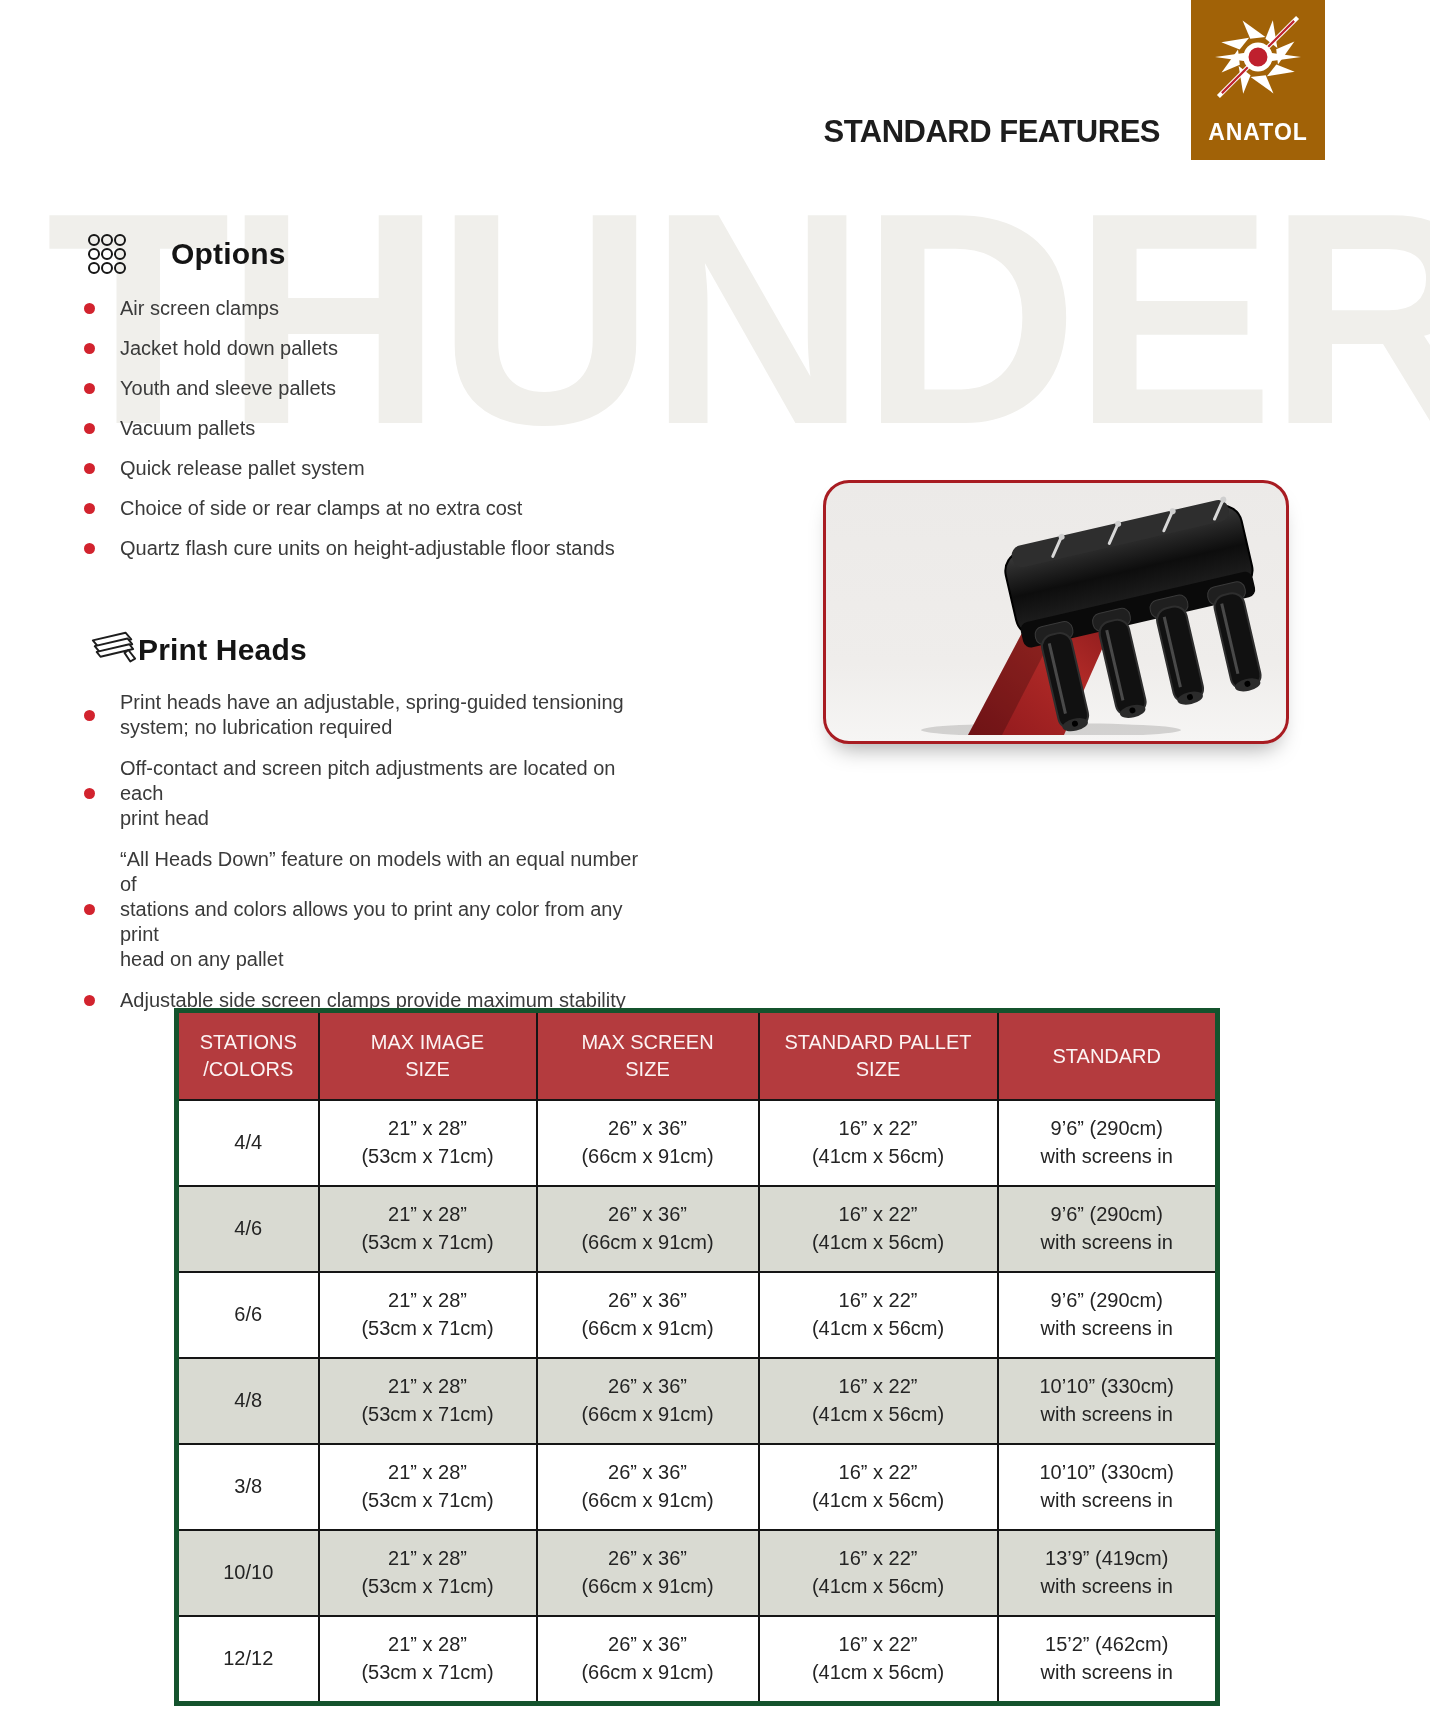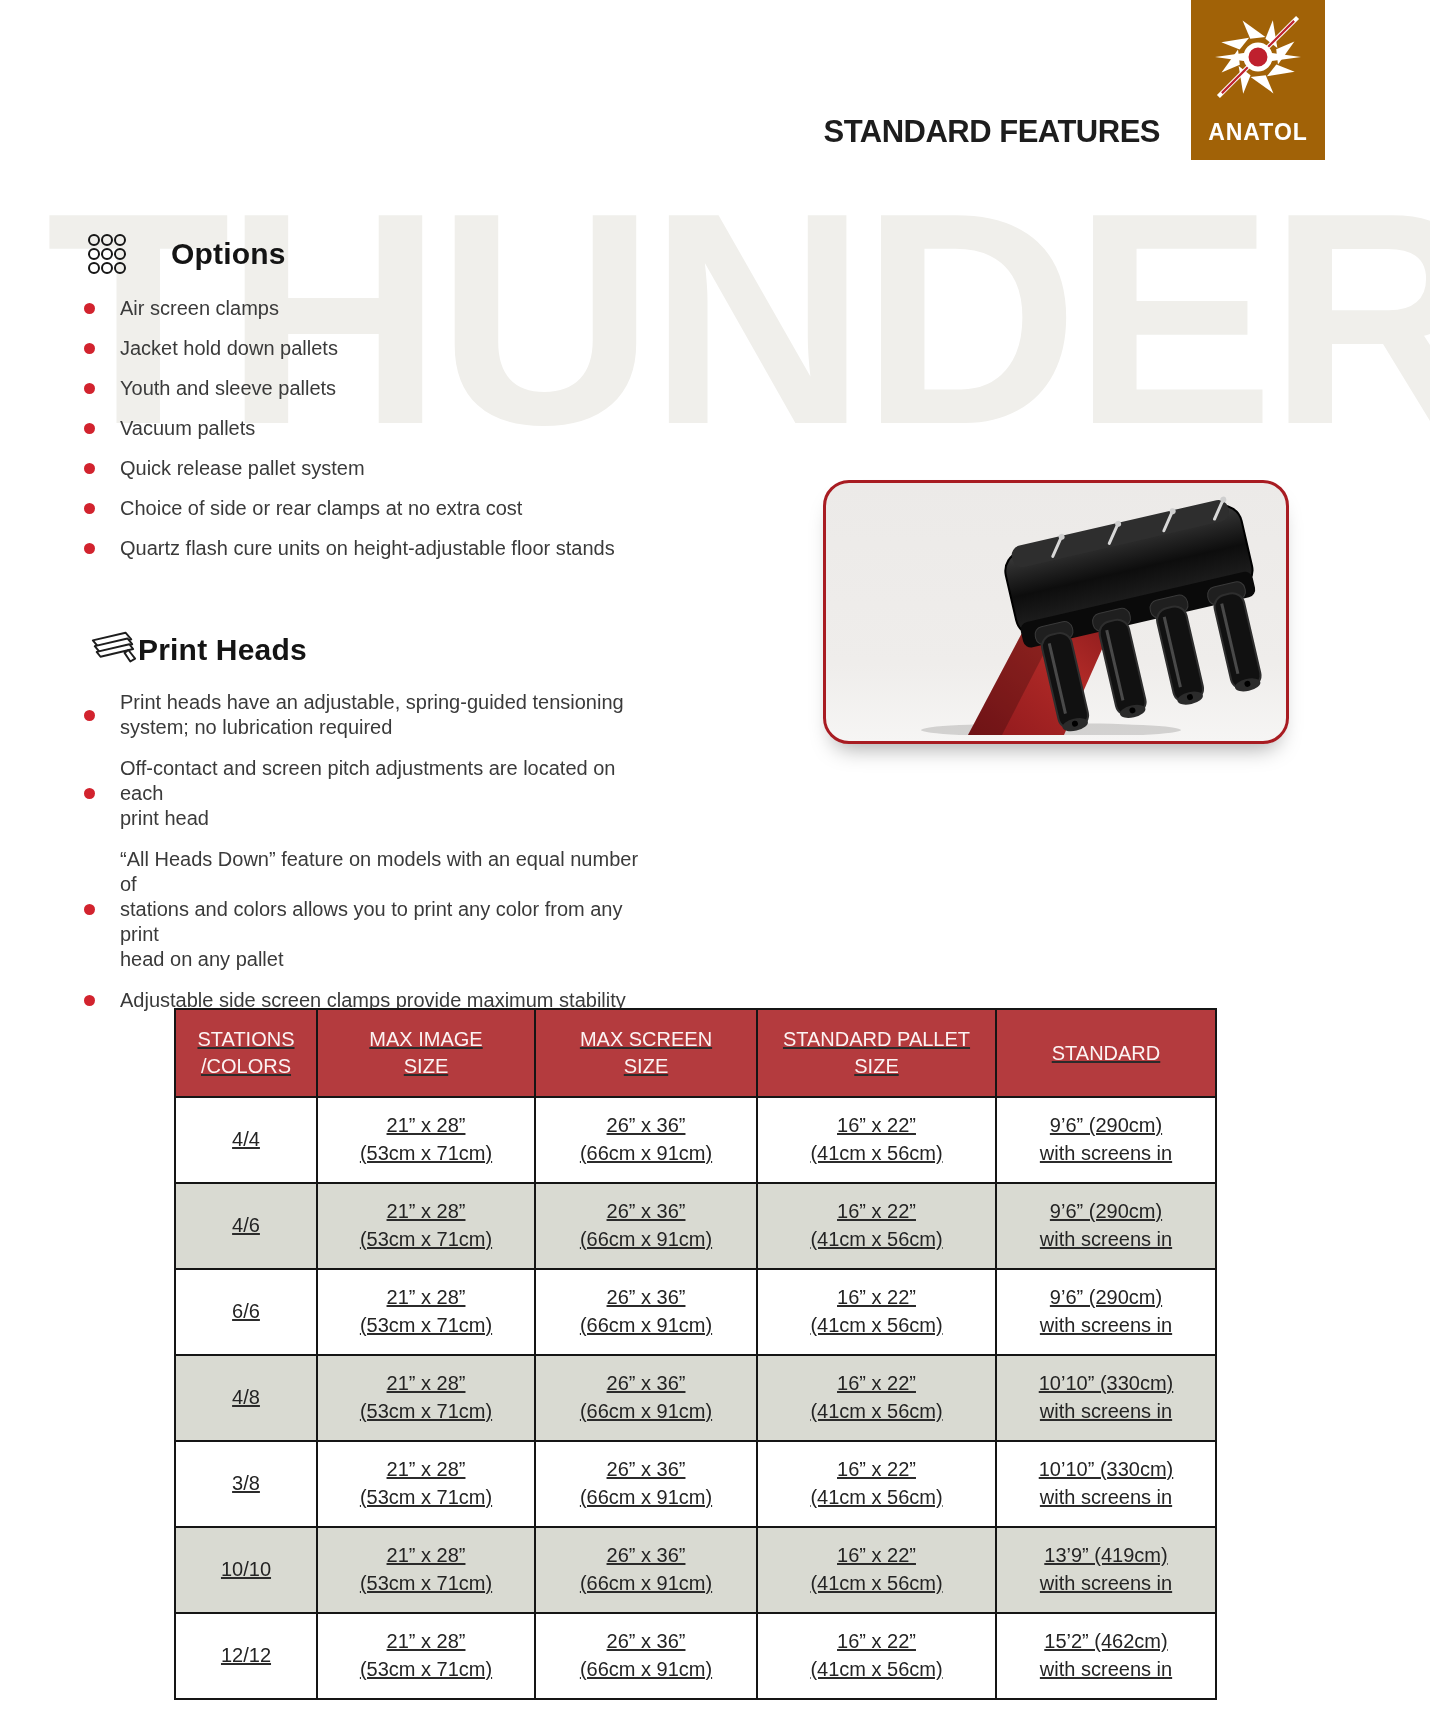--- a/index.html
+++ b/index.html
@@ -43,21 +43,21 @@
   
   .photo-card{
     position:absolute;left:823px;top:480px;width:460px;height:258px;
     border:3px solid #a81c22;border-radius:26px;overflow:hidden;
     background:linear-gradient(180deg,#eceae8 0%,#efedeb 70%,#f6f5f4 100%);
     box-shadow:0 14px 22px -10px rgba(0,0,0,0.35);
   }
   .photo-card svg{display:block;}
 
   
-  .spec-table{position:absolute;left:174px;top:1008px;border-collapse:collapse;border:1px solid #14532d;table-layout:fixed;text-decoration:underline;}
+  .spec-table{position:absolute;left:174px;top:1008px;border-collapse:collapse;border:5px solid #14532d;table-layout:fixed;}
   .spec-table th,.spec-table td{
     border:2px solid #151515;text-align:center;vertical-align:middle;white-space:pre-line;padding:0 6px;
   }
   .spec-table th{background:#b43b3e;color:#fcf3f3;font-weight:400;font-size:20px;line-height:1.35;height:86px;}
   .spec-table td{font-size:20px;color:#242424;line-height:1.38;height:84px;background:#ffffff;}
   .spec-table tr.alt td{background:#d9dad2;}
 </style>
 </head>
 <body>
 

